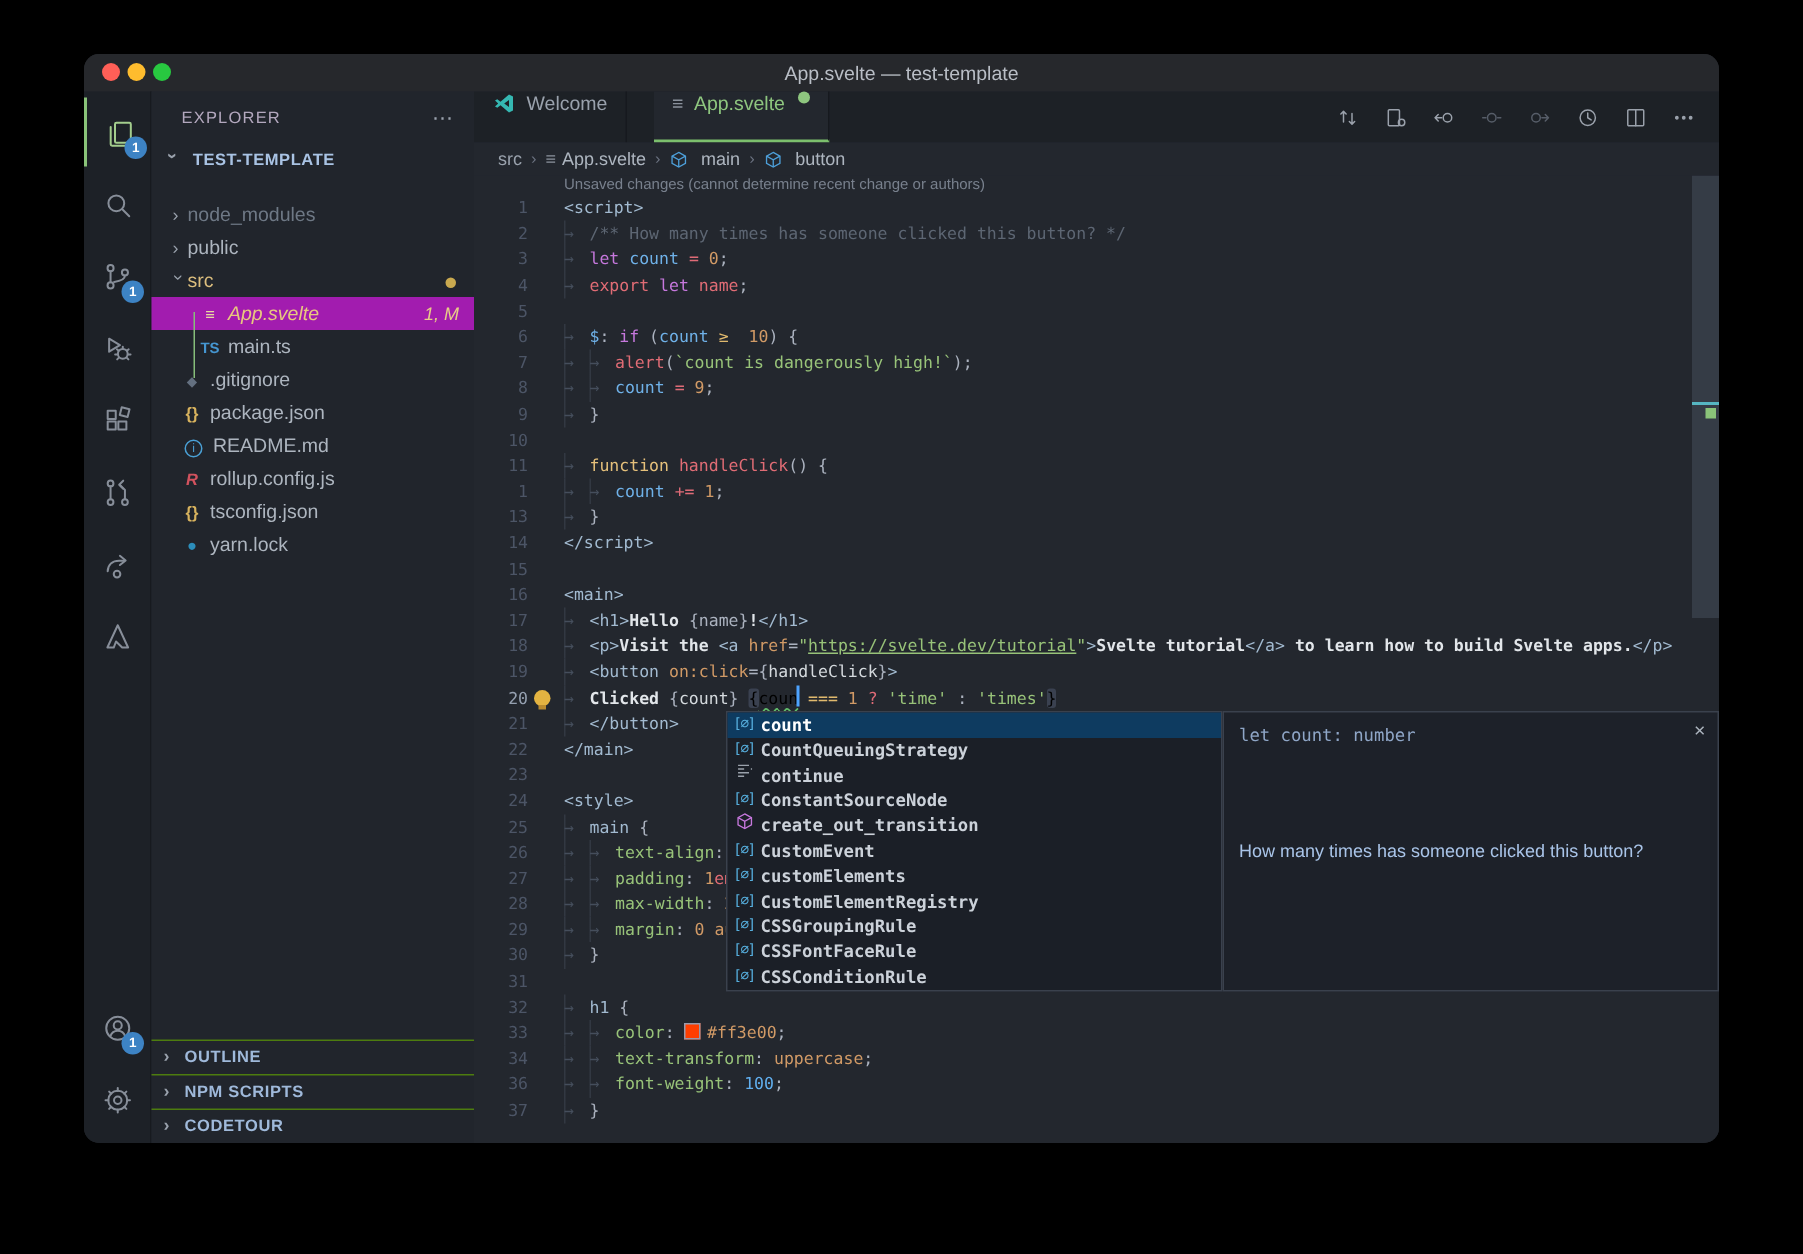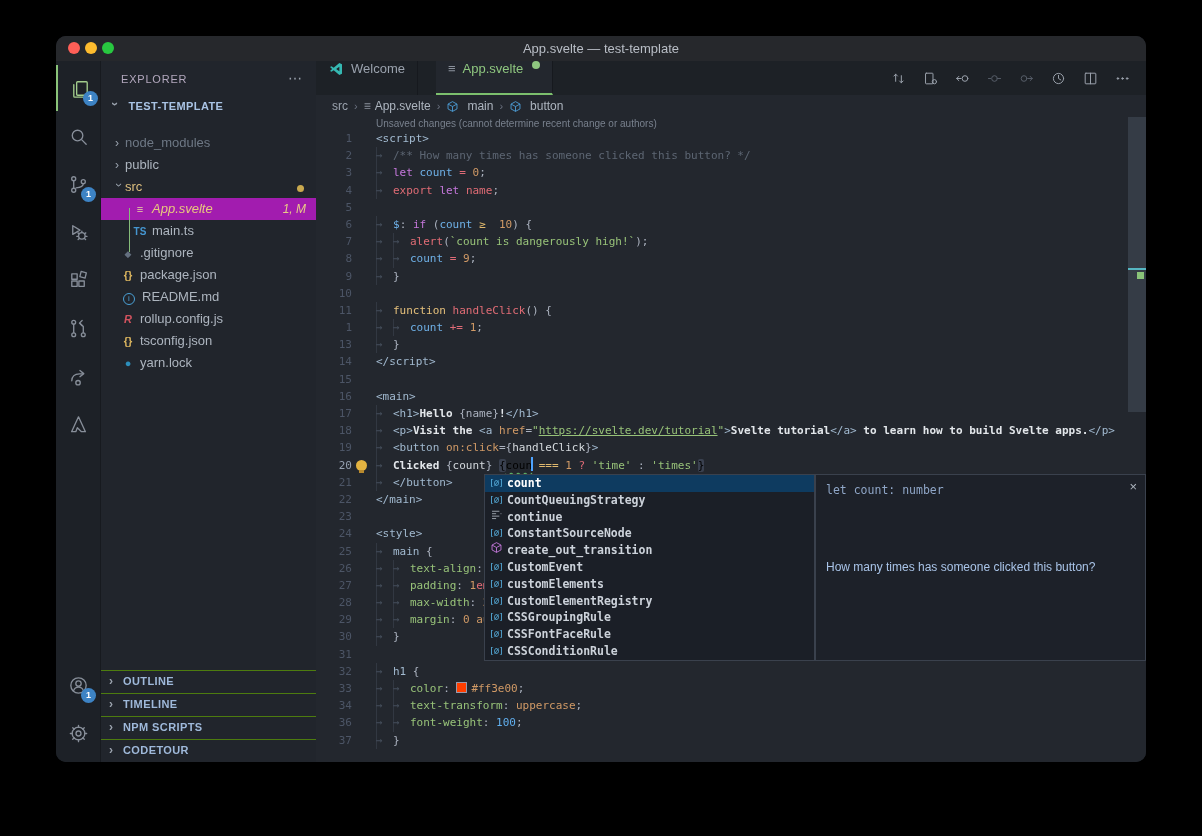--- a/index.html
+++ b/index.html
@@ -200,21 +200,20 @@
         <div class="tree-row" style="padding-left: 31px;"><span class="ficon" style="color: rgb(69, 150, 209); font-size: 10px; font-weight: 700;">TS</span><span>main.ts</span></div>
         <div class="tree-row" style="padding-left: 19px;"><span class="ficon" style="color: rgb(100, 112, 128); font-size: 9px;">◆</span><span>.gitignore</span></div>
         <div class="tree-row" style="padding-left: 19px;"><span class="ficon" style="color: rgb(216, 179, 94); font-weight: 700;">{}</span><span>package.json</span></div>
         <div class="tree-row" style="padding-left: 19px;"><span class="ficon" style="color: rgb(74, 160, 213); border: 1px solid rgb(74, 160, 213); border-radius: 50%; width: 10px; height: 10px; line-height: 10px; font-size: 8px; margin: 0px 7px 0px 3px;">i</span><span>README.md</span></div>
         <div class="tree-row" style="padding-left: 19px;"><span class="ficon" style="color: rgb(209, 82, 94); font-weight: 700; font-style: italic;">R</span><span>rollup.config.js</span></div>
         <div class="tree-row" style="padding-left: 19px;"><span class="ficon" style="color: rgb(216, 179, 94); font-weight: 700;">{}</span><span>tsconfig.json</span></div>
         <div class="tree-row" style="padding-left: 19px;"><span class="ficon" style="color: rgb(44, 142, 187);">●</span><span>yarn.lock</span></div>
       </div>
     <div class="sections" id="sections">
         <div class="section-row"><span class="chev">›</span><span>OUTLINE</span></div>
-        <div class="section-row"><span class="chev">›</span><span>TIMELINE</span></div>
         <div class="section-row"><span class="chev">›</span><span>NPM SCRIPTS</span></div>
         <div class="section-row"><span class="chev">›</span><span>CODETOUR</span></div>
       </div>
   </div>
 
   <div class="tabstrip" id="tabstrip">
       <div class="tab active" style="left: 120px;">
         <span class="ticon" style="color: rgb(138, 145, 156); font-size: 13px;">≡</span>
         <span>App.svelte</span>
         <span class="dirty-dot"></span>

